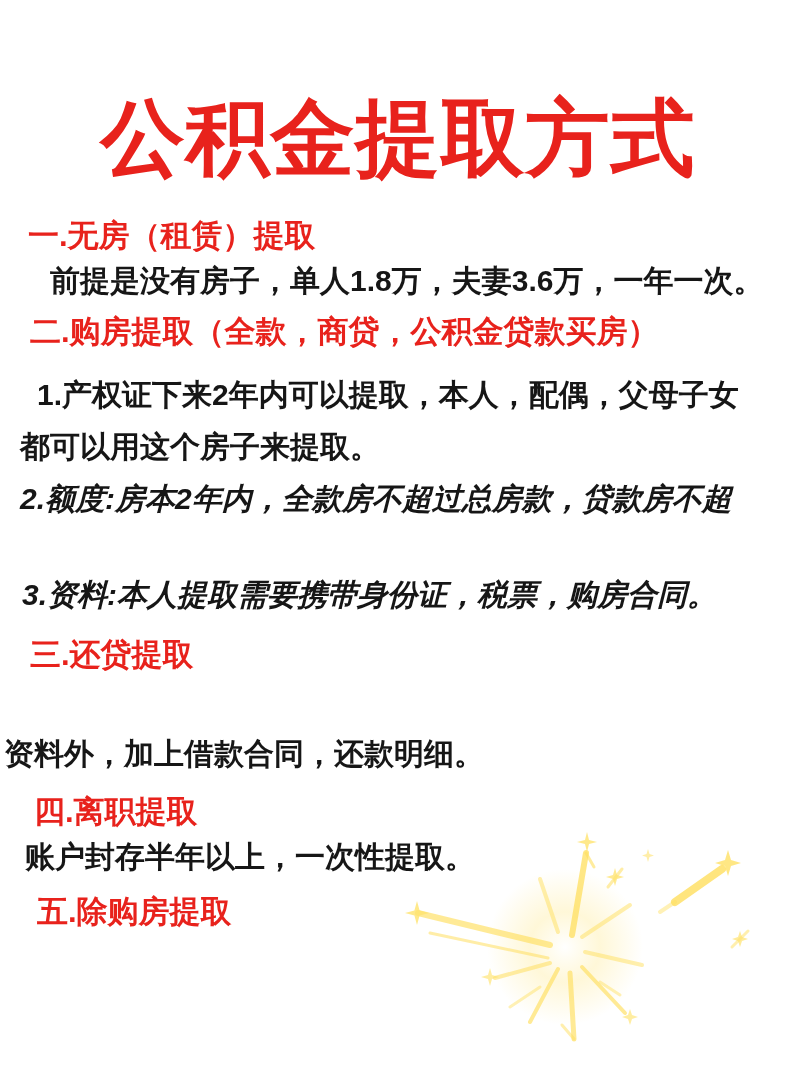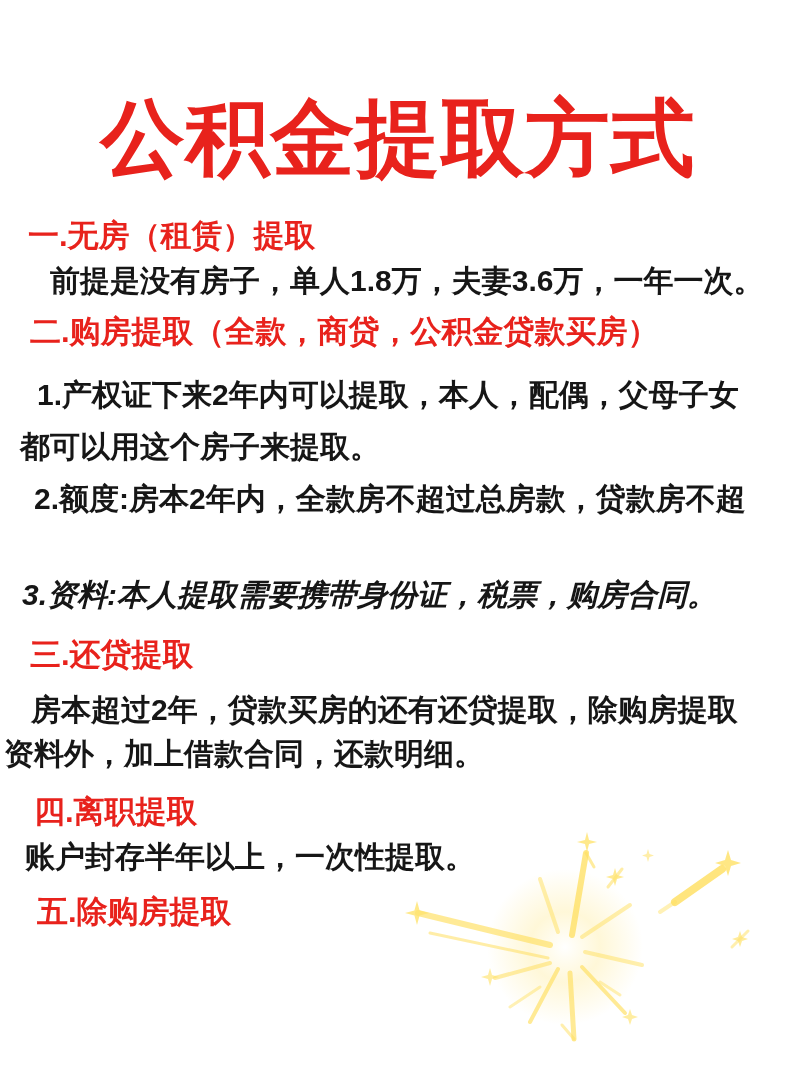--- a/index.html
+++ b/index.html
@@ -33,21 +33,21 @@
     letter-spacing:1px;
     color:var(--red);
   }
   .red{color:var(--red);font-size:31px;}
   .blk{color:var(--ink);font-size:30px;}
   .l-h1{top:219px;left:28px;}
   .l-b1{top:264px;left:50px;}
   .l-h2{top:315px;left:30px;}
   .l-b2a{top:378px;left:37px;}
   .l-b2b{top:430px;left:20px;}
-  .l-b3a{top:482px;left:34px;}
+  .l-b3a{top:482px;left:20px;font-style:italic;}
   .l-b3b{top:528px;left:18px;}
   .l-b4{top:578px;left:22px;font-style:italic;}
   .l-h3{top:638px;left:30px;}
   .l-b5a{top:693px;left:31px;}
   .l-b5b{top:737px;left:4px;}
   .l-h4{top:795px;left:34px;text-align:right;}
   .l-b6{top:840px;left:25px;}
   .l-h5{top:895px;left:37px;}
   .firework{
     position:absolute;
@@ -66,21 +66,20 @@
   <div class="line red l-h1">一.无房（租赁）提取</div>
   <div class="line blk l-b1">前提是没有房子，单人1.8万，夫妻3.6万，一年一次。</div>
 
   <div class="line red l-h2">二.购房提取（全款，商贷，公积金贷款买房）</div>
   <div class="line blk l-b2a">1.产权证下来2年内可以提取，本人，配偶，父母子女</div>
   <div class="line blk l-b2b">都可以用这个房子来提取。</div>
   <div class="line blk l-b3a">2.额度:房本2年内，全款房不超过总房款，贷款房不超</div>
   <div class="line blk l-b4">3.资料:本人提取需要携带身份证，税票，购房合同。</div>
 
   <div class="line red l-h3">三.还贷提取</div>
-  <div class="line blk l-b5a">房本超过2年，贷款买房的还有还贷提取，除购房提取</div>
   <div class="line blk l-b5b">资料外，加上借款合同，还款明细。</div>
 
   <div class="line red l-h4">四.离职提取</div>
   <div class="line blk l-b6">账户封存半年以上，一次性提取。</div>
 
   <div class="line red l-h5">五.除购房提取</div>
 
   <svg class="firework" viewBox="0 0 410 250" xmlns="http://www.w3.org/2000/svg" aria-hidden="true">
     <defs>
       <radialGradient id="fwGlow" cx="50%" cy="50%" r="50%">

